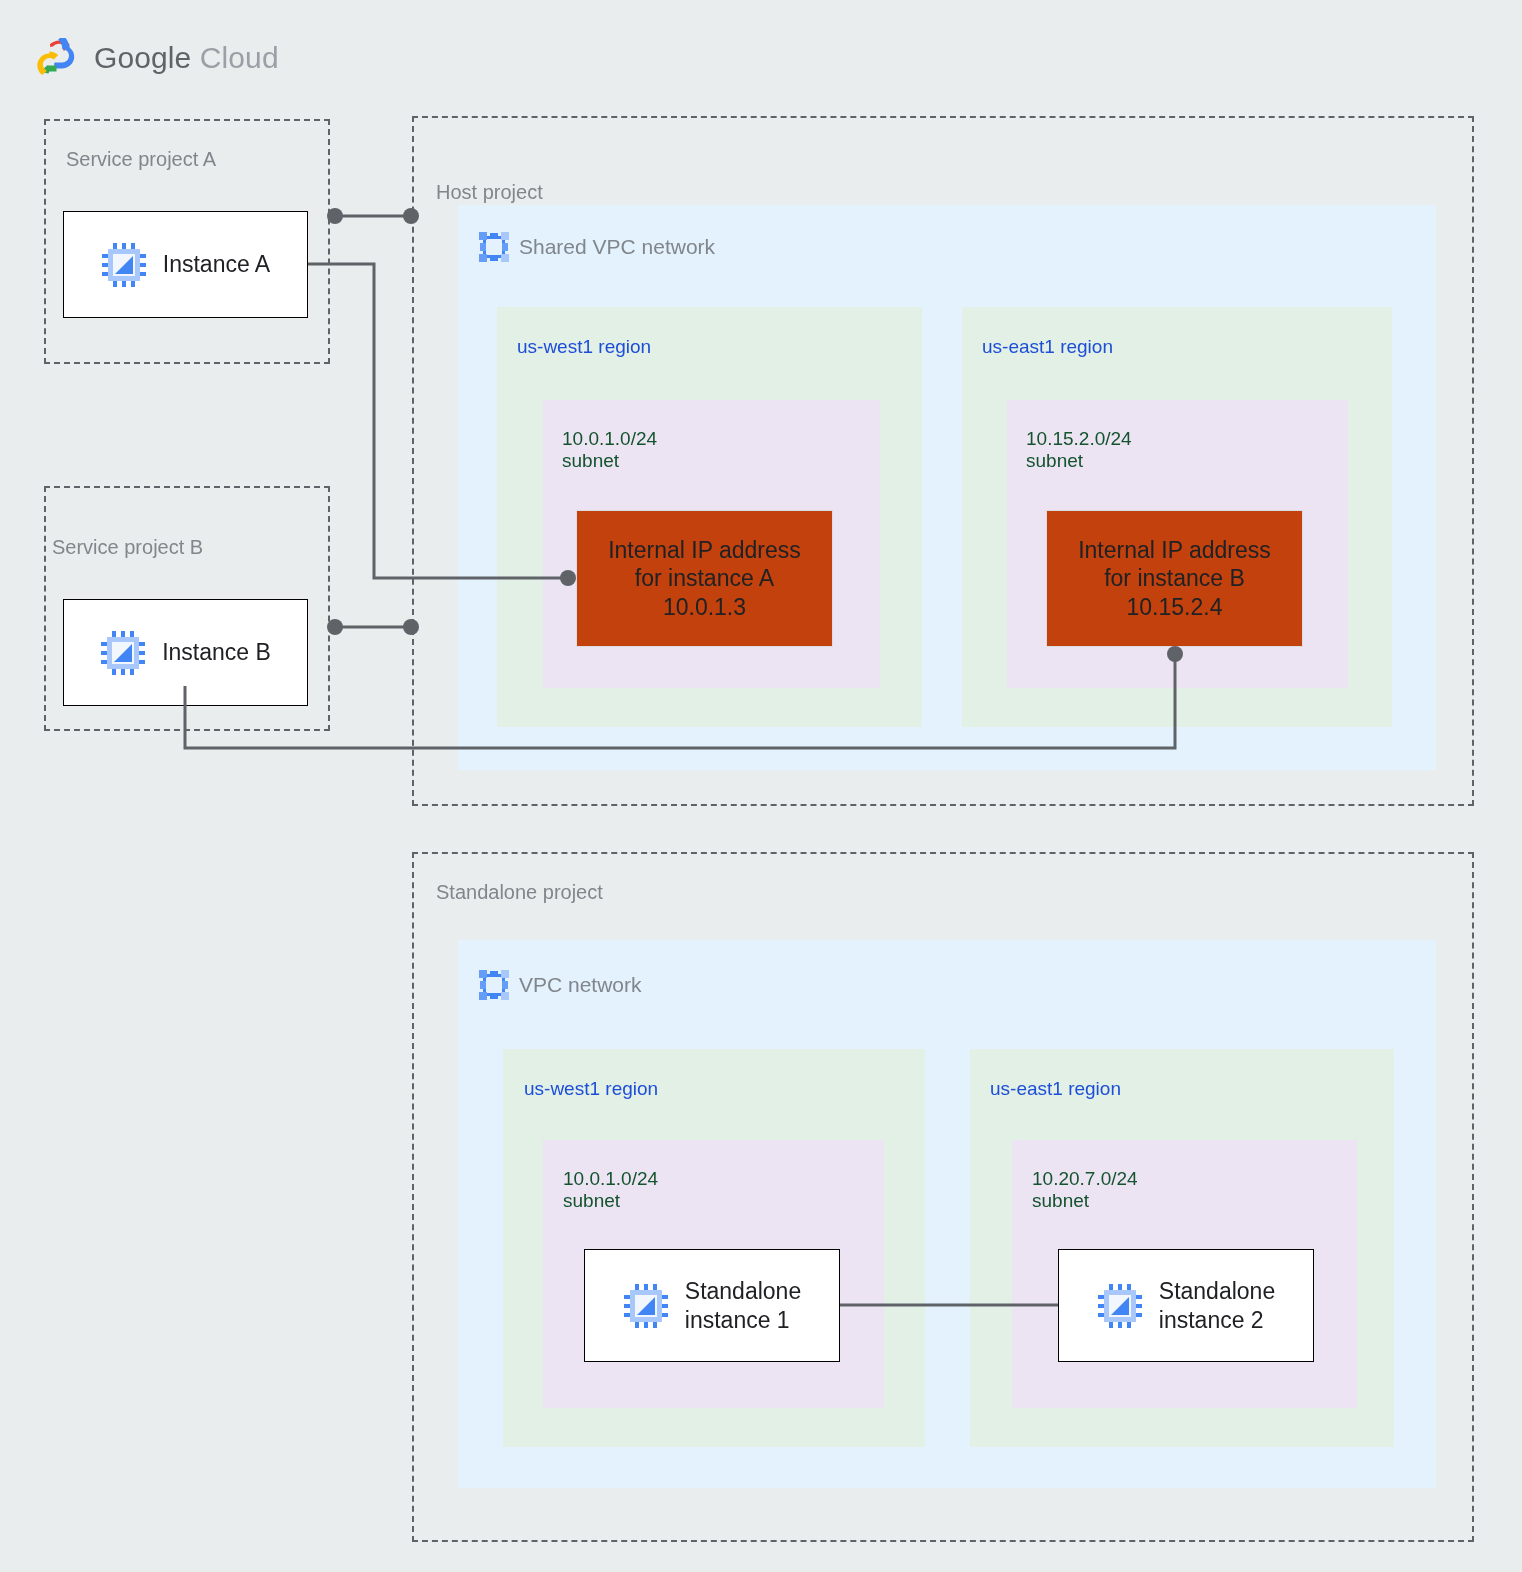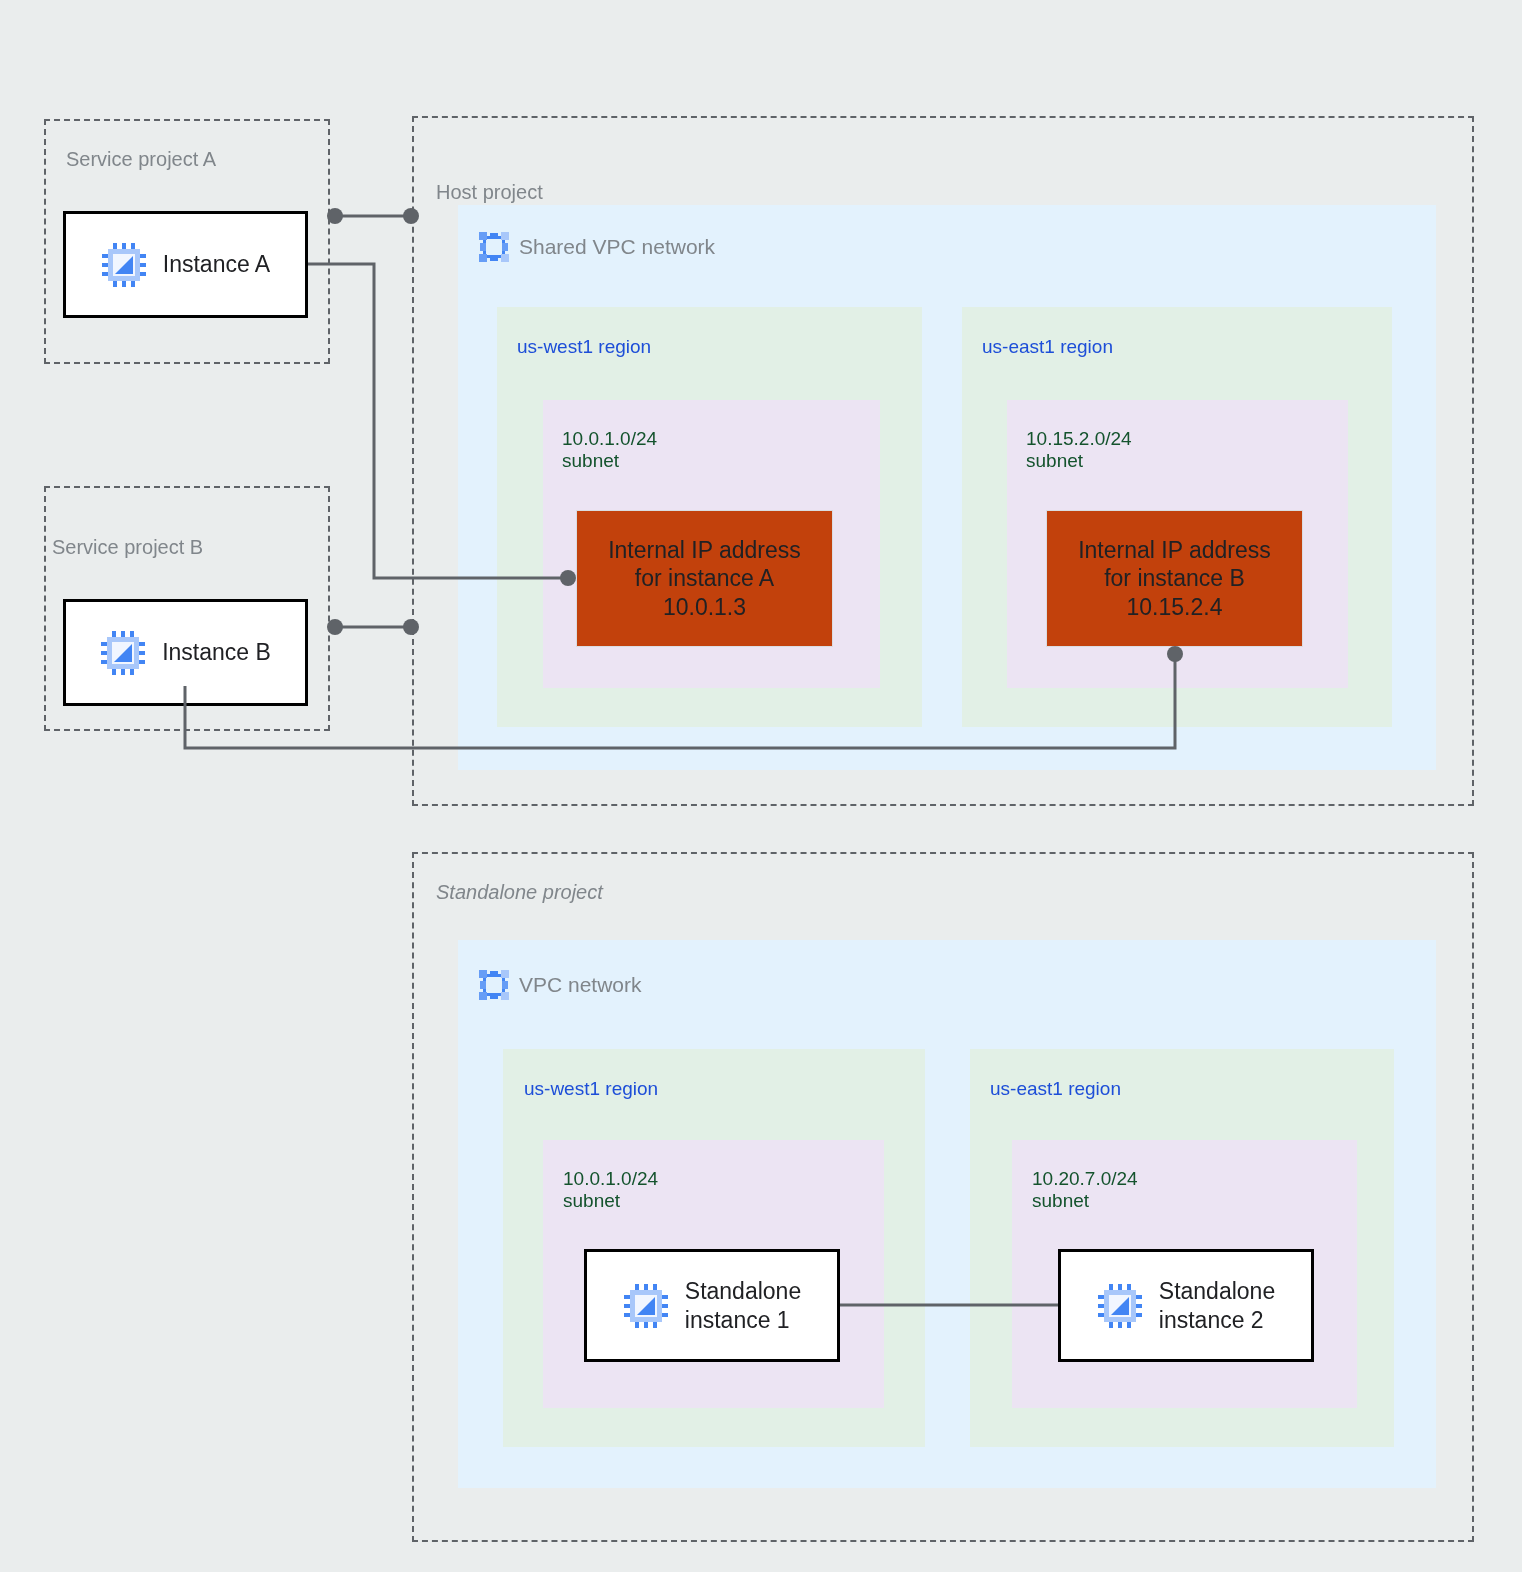--- a/index.html
+++ b/index.html
@@ -39,41 +39,52 @@
   .region{background:#e2f0e6;}
   .region-label{font-size:19px;color:#1d4ed8;white-space:nowrap;}
 
   
   .subnet{background:#ece4f3;}
   .subnet-label{font-size:19px;color:#14532d;white-space:nowrap;line-height:1.18;}
 
   
   .node{
     background:#ffffff;
-    border:3px solid #000000;
+    border:1px solid #000000;
     display:flex;align-items:center;justify-content:center;
   }
   .node-inner{display:flex;align-items:center;gap:16px;}
   .vm-icon{width:46px;height:46px;flex:0 0 auto;}
   .node-label{font-size:23px;color:#202124;line-height:1.22;white-space:pre-line;}
   .ip-box{
     background:#c2410c;border:1px solid #dadce0;
     display:flex;align-items:center;justify-content:center;text-align:center;
   }
   .ip-text{font-size:23px;color:#202124;line-height:1.22;white-space:pre-line;}
 
   
   .conn{stroke:#5f6368;stroke-width:3;fill:none;}
   .dot{fill:#5f6368;}
 </style>
 </head>
 <body>
 
 <div class="canvas">
 
+  <div class="abs" id="brand">
+    <span class="gc-logo">
+      <svg viewBox="0 0 44 40" width="44" height="40" aria-hidden="true">
+        <path d="M27.2 12.6l1.6 0 4.5-4.5 .2-1.9C29.2 2.5 23.1 1.4 17.9 3.7c-1.5.6-2.8 1.5-4 2.5l.4 2.8 2.6-.4 .2-.2c2.5-2.8 6.6-3.4 9.8-1.5l.3.0z" fill="#ea4335"></path>
+        <path d="M36.8 6.2c-1-3.7-3.1-6.8-6.1-9l-4.6 4.6c2.6 2.1 4.1 5.3 4.1 8.6v.6c1.8 0 3.5.7 4.8 2 2.6 2.6 2.6 6.9 0 9.5-1.3 1.3-3 2-4.8 2l-7.3.0-.7.7v4.6l.7.7 7.3 0c5.3 0 9.9-3.4 11.5-8.4 1.4-4.5-.1-9.4-3.8-12.4z" fill="#4285f4" transform="translate(-4,0)"></path>
+        <path d="M13.4 33.5l7.1 0v-6h-7.1c-.5 0-1-.1-1.4-.3l-1 .3-4.6 4.6-.4 1c1.9 1.5 4.2 2.4 6.4 2.4z" fill="#34a853"></path>
+        <path d="M13.4 15.4c-5.3 0-9.9 3.4-11.5 8.4-1.6 4.9.2 10.3 4.5 13.3l4.4-4.4c-2.4-1.1-3.9-3.5-3.9-6.1 0-3.7 3-6.7 6.7-6.7 1.5 0 3 .5 4.2 1.5l4.4-4.4c-2.4-2.3-5.5-3.6-8.8-3.6z" fill="#fbbc05"></path>
+      </svg>
+    </span>
+    <span class="gc-text"><span>Google</span> <span class="light">Cloud</span></span>
+  </div>
 
   <div class="abs project" style="left:44px;top:119px;width:286px;height:245px;"></div>
   <div class="abs project-label" style="left:66px;top:148px;">Service project A</div>
   <div class="abs node" style="left:63px;top:211px;width:245px;height:107px;">
     <div class="node-inner">
       <span class="vm-icon">
         <svg viewBox="0 0 46 46" width="46" height="46" aria-hidden="true">
           <g fill="#4285f4">
             <rect x="12" y="1" width="4" height="7"></rect>
               <rect x="21" y="1" width="4" height="7"></rect>
@@ -157,21 +168,21 @@
 
   <div class="abs region" style="left:962px;top:307px;width:430px;height:420px;"></div>
   <div class="abs region-label" style="left:982px;top:336px;">us-east1 region</div>
   <div class="abs subnet" style="left:1007px;top:400px;width:341px;height:288px;"></div>
   <div class="abs subnet-label" style="left:1026px;top:428px;"><span>10.15.2.0/24</span><br><span>subnet</span></div>
   <div class="abs ip-box" style="left:1046px;top:510px;width:257px;height:137px;">
     <span class="ip-text"><span>Internal IP address</span><br><span>for instance B</span><br><span>10.15.2.4</span></span>
   </div>
 
   <div class="abs project" style="left:412px;top:852px;width:1062px;height:690px;"></div>
-  <div class="abs project-label" style="left:436px;top:881px;font-style:italic;">Standalone project</div>
+  <div class="abs project-label" style="left:436px;top:881px;">Standalone project</div>
 
   <div class="abs vpc" style="left:458px;top:940px;width:978px;height:548px;"></div>
   <div class="abs vpc-head" style="left:477px;top:968px;">
     <span class="net-icon">
       <svg viewBox="0 0 34 34" width="34" height="34" aria-hidden="true">
         <rect x="7.5" y="7.5" width="19" height="19" fill="none" stroke="#4285f4" stroke-width="3"></rect>
         <rect x="2" y="2" width="8" height="8" fill="#669df6"></rect>
         <rect x="24" y="2" width="8" height="8" fill="#a8c7fa"></rect>
         <rect x="2" y="24" width="8" height="8" fill="#669df6"></rect>
         <rect x="24" y="24" width="8" height="8" fill="#a8c7fa"></rect>

